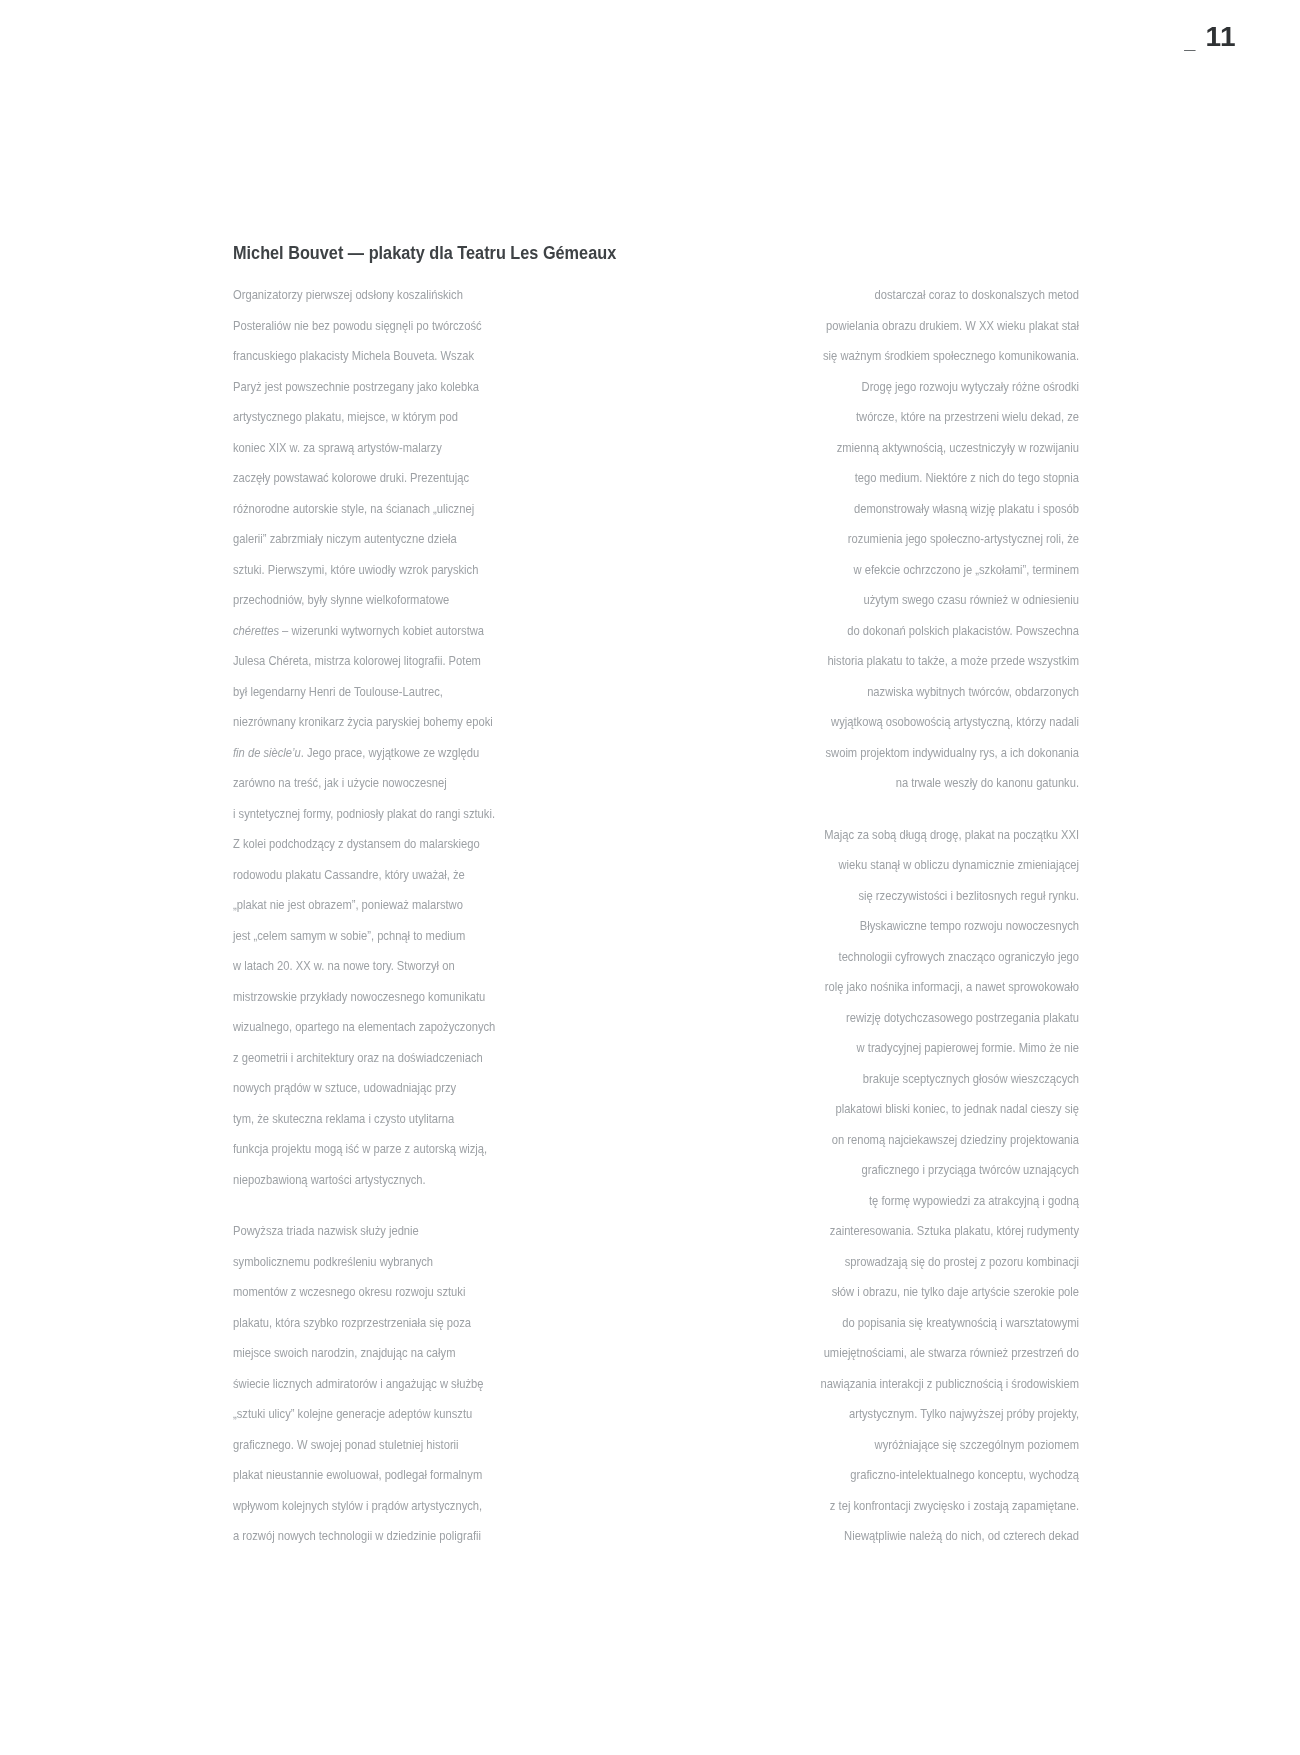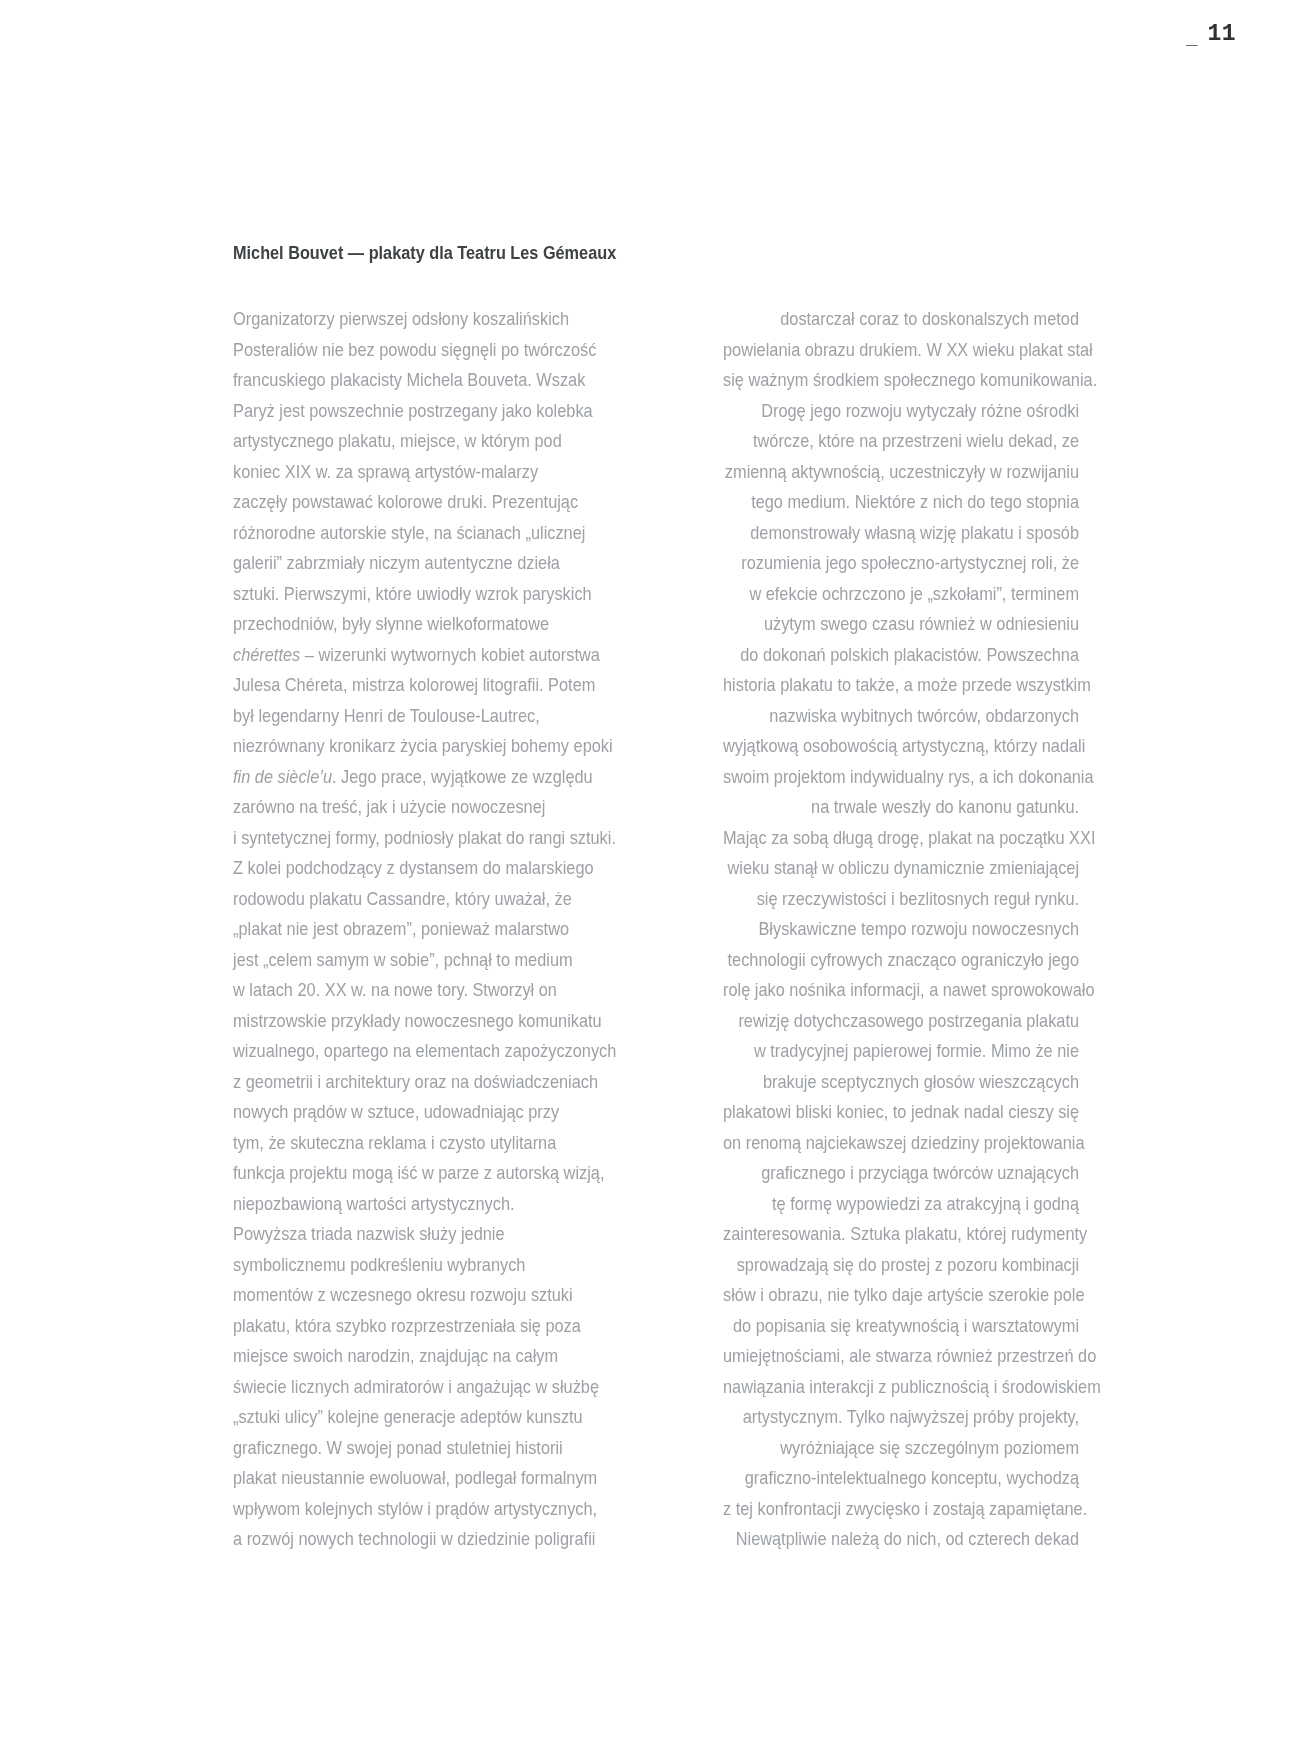--- a/index.html
+++ b/index.html
@@ -25,47 +25,46 @@
   }
   .pn-dash {
     color: var(--heading, #3e4245);
     font-weight: 700;
     font-size: 20px;
     line-height: 1.0;
   }
   .pn-num {
     color: var(--pagenum, #2f3234);
     font-weight: 700;
-    font-size: 23px;
+    font-size: 28px;
     line-height: 1.05;
     letter-spacing: 0.5px;
-    font-family: Liberation Mono, monospace;
   }
   .heading {
     position: absolute;
     left: 233px;
     top: 243px;
     margin: 0;
     font-size: 17.5px;
     font-weight: 700;
     color: var(--heading, #3e4245);
     white-space: nowrap;
     transform: scaleX(0.93);
     transform-origin: 0 0;
   }
   .col {
     position: absolute;
-    top: 304px;
+    top: 280px;
     width: 414px;
-    font-size: 19px;
+    font-size: 13px;
     color: var(--body, #9da1a5);
   }
   .col-left  { left: 233px; }
   .col-right { left: 723px; text-align: right; }
-  .para + .para { }
+  .para + .para { margin-top: 21px; }
   .line {
     height: 30.5px;
     line-height: 30.5px;
     white-space: nowrap;
     transform: scaleX(0.86);
     transform-origin: 0 0;
   }
   .line i { font-style: italic; }
 </style>
 </head>

